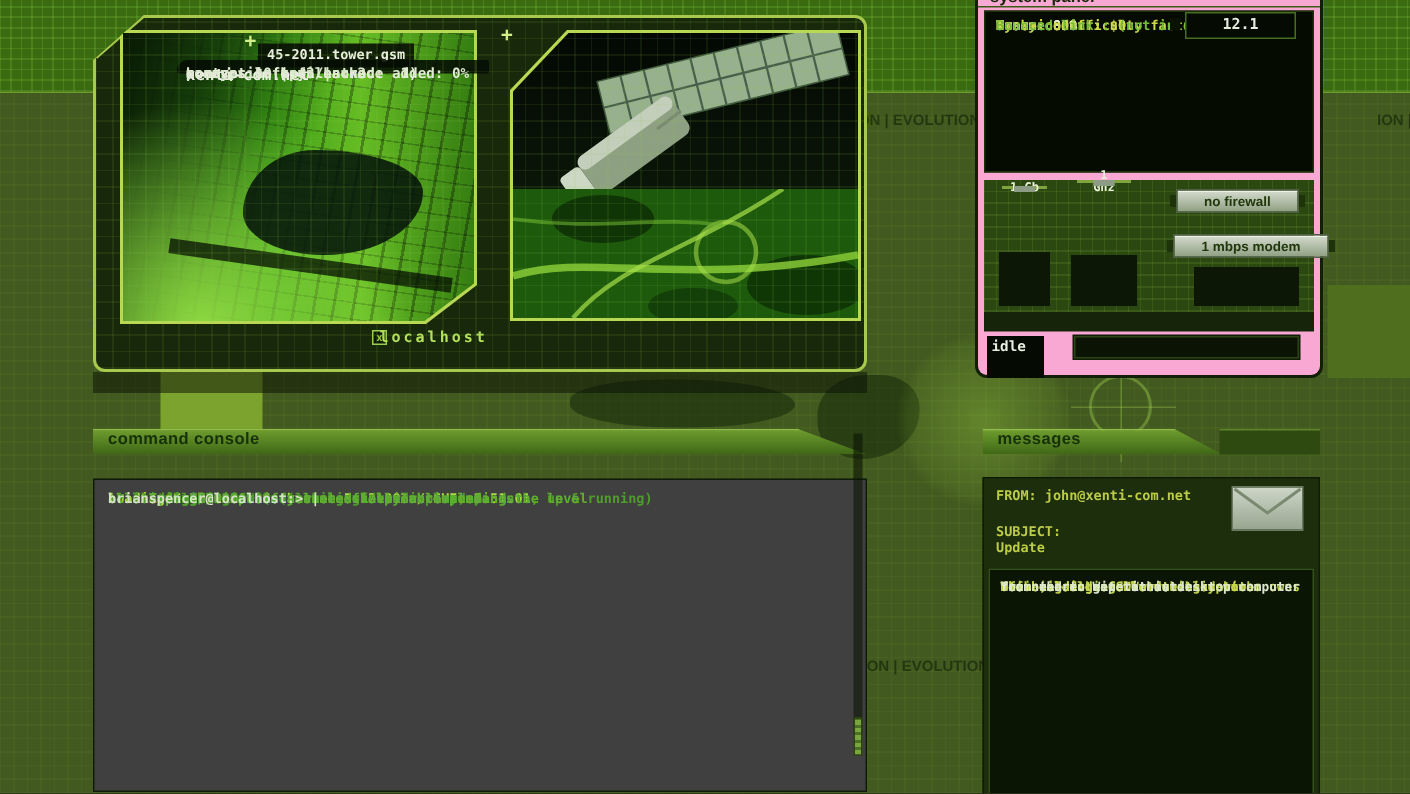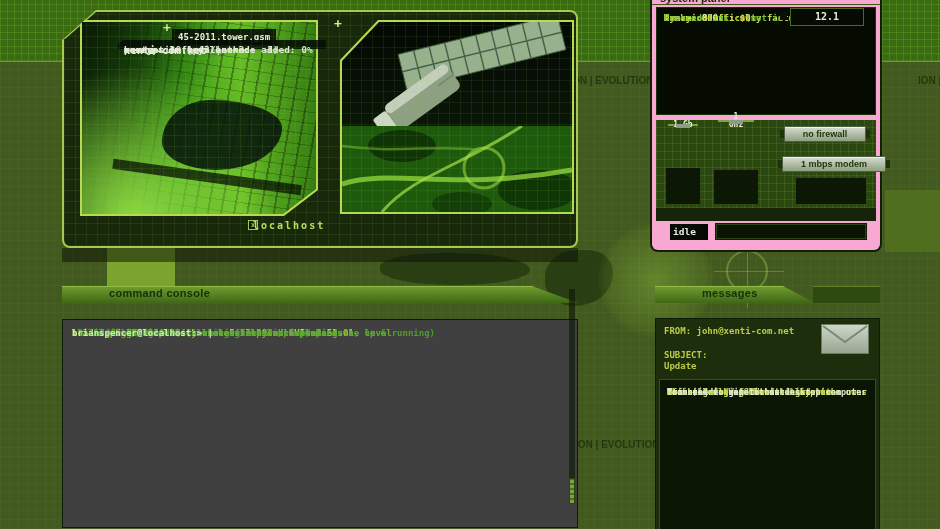--- a/index.html
+++ b/index.html
@@ -107,29 +107,29 @@
     font:bold 9px "Liberation Sans",sans-serif;}
   .plate::before,.plate::after{content:"";position:absolute;top:3px;width:4px;height:8px;background:#1e3309;}
   .plate::before{left:-5px;} .plate::after{right:-5px;}
   .plate-fw{left:128px;top:6px;width:82px;height:16px;line-height:14px;}
   .plate-md{left:126px;top:36px;width:104px;height:16px;line-height:14px;}
   .slot{background:#0c1705;z-index:1;}
   .slot1{left:10px;top:48px;width:34px;height:36px;}
   .slot2{left:58px;top:50px;width:44px;height:34px;}
   .slot3{left:140px;top:58px;width:70px;height:26px;}
   .dark-strip{left:4px;top:208px;width:220px;height:13px;background:#16250a;}
-  .idle-box{left:18px;top:224px;width:38px;height:16px;background:#050a02;
+  .idle-box{left:6px;top:224px;width:38px;height:28px;background:#050a02;
     color:#e8ede0;font:bold 9.5px "DejaVu Sans Mono",monospace;line-height:15px;padding-left:3px;}
   .progress{left:64px;top:224px;width:150px;height:15px;background:#0a1304;
     border:1px solid #2c4512;box-shadow:0 0 0 1px #101c06;}
 
   
   .titlebar{height:17px;background:linear-gradient(#6d9b2d,#3f6717);border-top:1px solid #8fbb48;}
   .titlebar span{position:absolute;left:10px;top:0;line-height:17px;
-    font:bold 11px "Liberation Sans",sans-serif;color:#16300a;letter-spacing:.3px;margin-left:37px;}
+    font:bold 11px "Liberation Sans",sans-serif;color:#16300a;letter-spacing:.3px;}
 
   
   .console-panel{left:62px;top:286px;width:516px;height:226px;}
   .console-title{left:0;top:0;width:516px;clip-path:polygon(0 0,470px 0,516px 100%,0 100%);}
   .console-body{left:0;top:33px;width:516px;height:209px;background:#404040;
     border:1px solid #0e1c06;padding:8px 0 0 9px;}
   .cline{position:static;display:block;height:10.3px;font:bold 9px "DejaVu Sans Mono",monospace;
     white-space:pre;}
   .c-bright{color:#a6dc3f;} .c-green{color:#4f9c2c;} .c-mid{color:#5fae33;}
   .prompt-line{position:static;display:block;height:10.3px;font:bold 9px "DejaVu Sans Mono",monospace;

